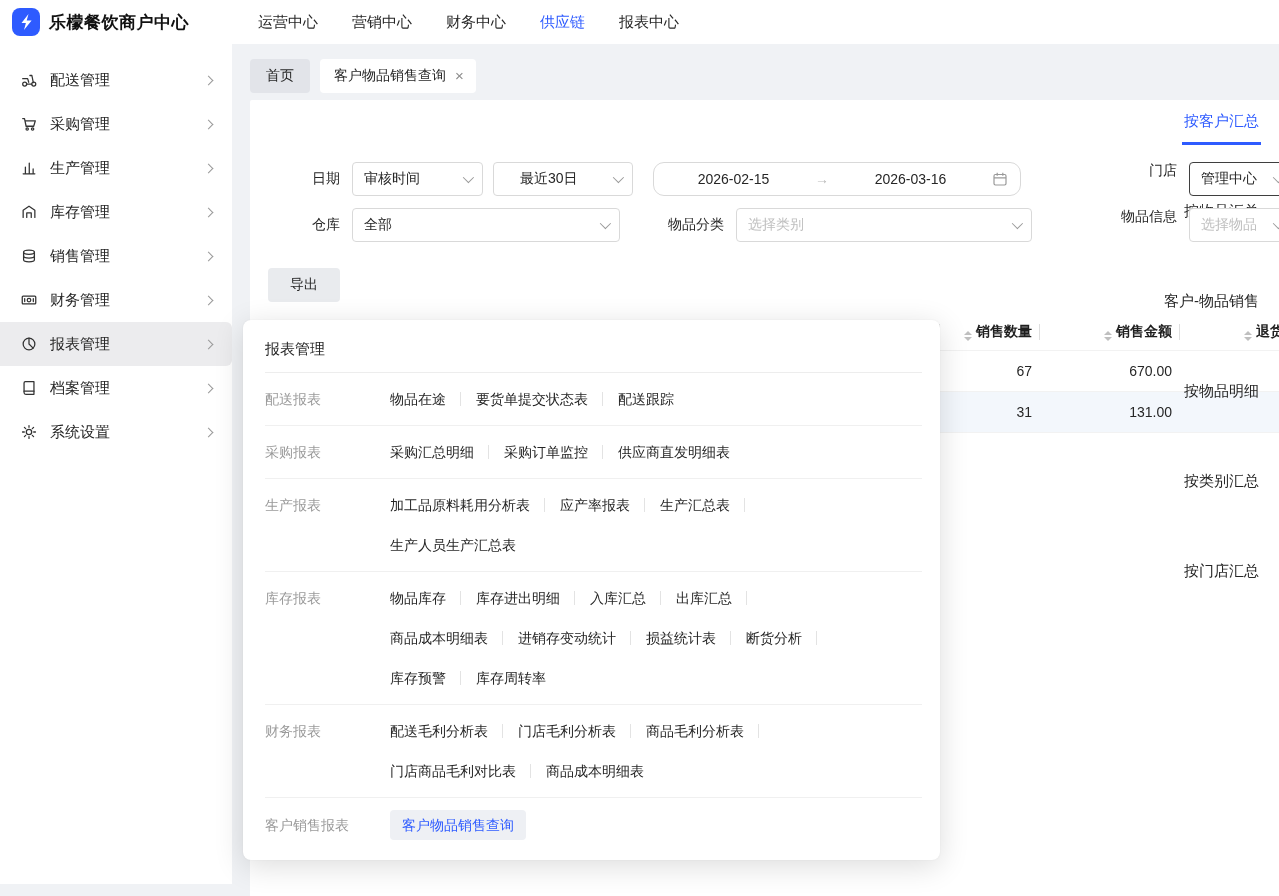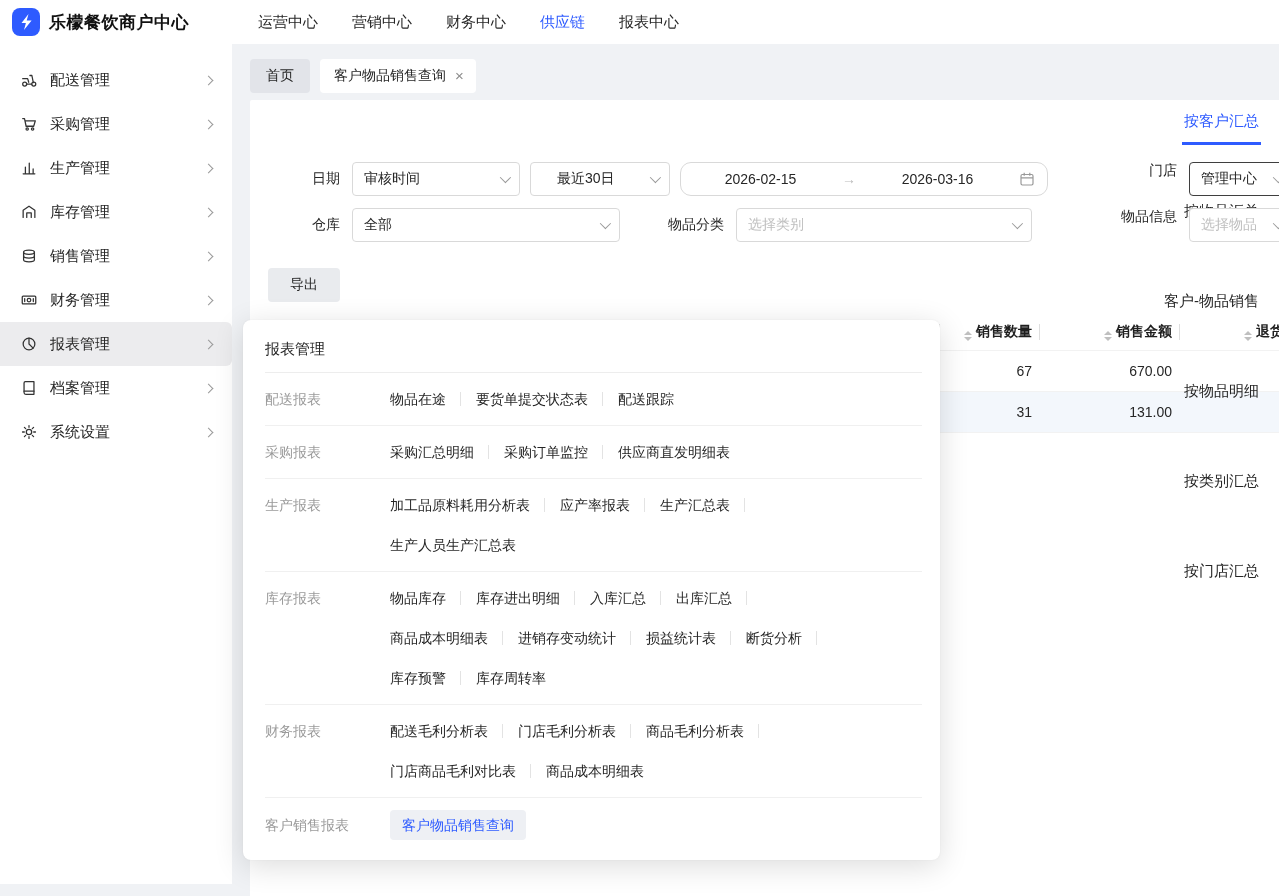--- a/index.html
+++ b/index.html
@@ -37,22 +37,22 @@
   .tab.active { color:#2e5bff; border-bottom-color:#2e5bff; }
   
   .filters { padding:16px 0 0 0; }
   .frow { display:flex; align-items:center; margin-bottom:12px; }
   .flabel { width:90px; text-align:right; margin-right:12px; flex:0 0 90px; color:#262626; }
   .flabel-mid { margin-left:48px; margin-right:12px; }
   .sel { height:34px; border:1px solid #d9d9d9; border-radius:4px; background:#fff; display:flex; align-items:center; padding:0 11px; cursor:pointer; }
   .sel-text { flex:1; }
   .placeholder { color:#bfbfbf; }
   .cdown { width:8px; height:8px; border-right:1.5px solid #999; border-bottom:1.5px solid #999; transform:rotate(45deg) translateY(-2px); margin-left:10px; flex:0 0 8px; }
-  .w-audit { width:168px; } .w-preset { width:140px; margin-left:10px;padding-left:26px; }
-  .daterange { height:34px; border:1px solid #d9d9d9; border-radius:11px; background:#fff; display:flex; align-items:center; gap:14px; padding:0 12px; margin-left:10px; width:368px; cursor:pointer; }
+  .w-audit { width:131px; } .w-preset { width:140px; margin-left:10px;padding-left:26px; }
+  .daterange { height:34px; border:1px solid #d9d9d9; border-radius:11px; background:#fff; display:flex; align-items:center; gap:14px; padding:0 12px; margin-left:20px; width:368px; cursor:pointer; }
   .date-val { flex:1; text-align:center; }
   .range-arrow { color:#bbb; }
   .cal { flex:0 0 16px; }
   .fright { margin-left:auto; display:flex; align-items:flex-start;font-family:Liberation Serif, serif; }
   .fright .rlabel { margin-right:12px; }
   .sel-store { width:104px; margin-right:-14px; border-color:#3f3f3f; }
   .sel-item { width:104px; margin-right:-14px; }
   .w-wh { width:268px; } .w-cat { width:296px; }
   
   .export-btn { margin:14px 0 12px 18px; background:#e9ebee; border:none; border-radius:4px; padding:8px 22px; font-size:14px; color:#262626; cursor:pointer; font-family:inherit; }

